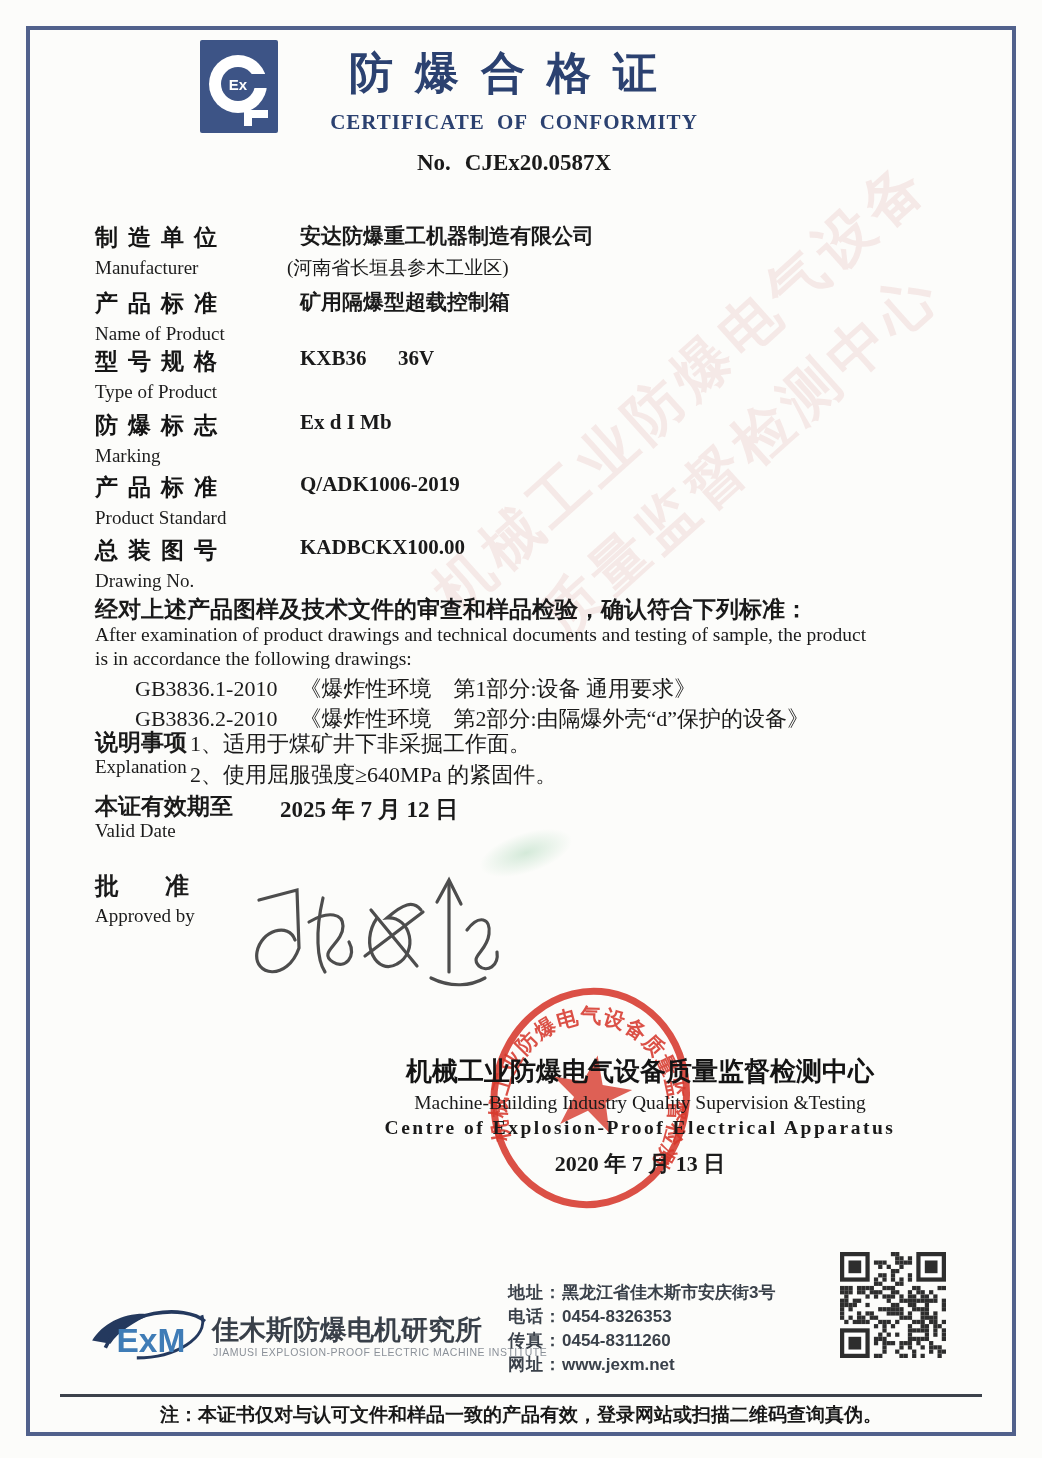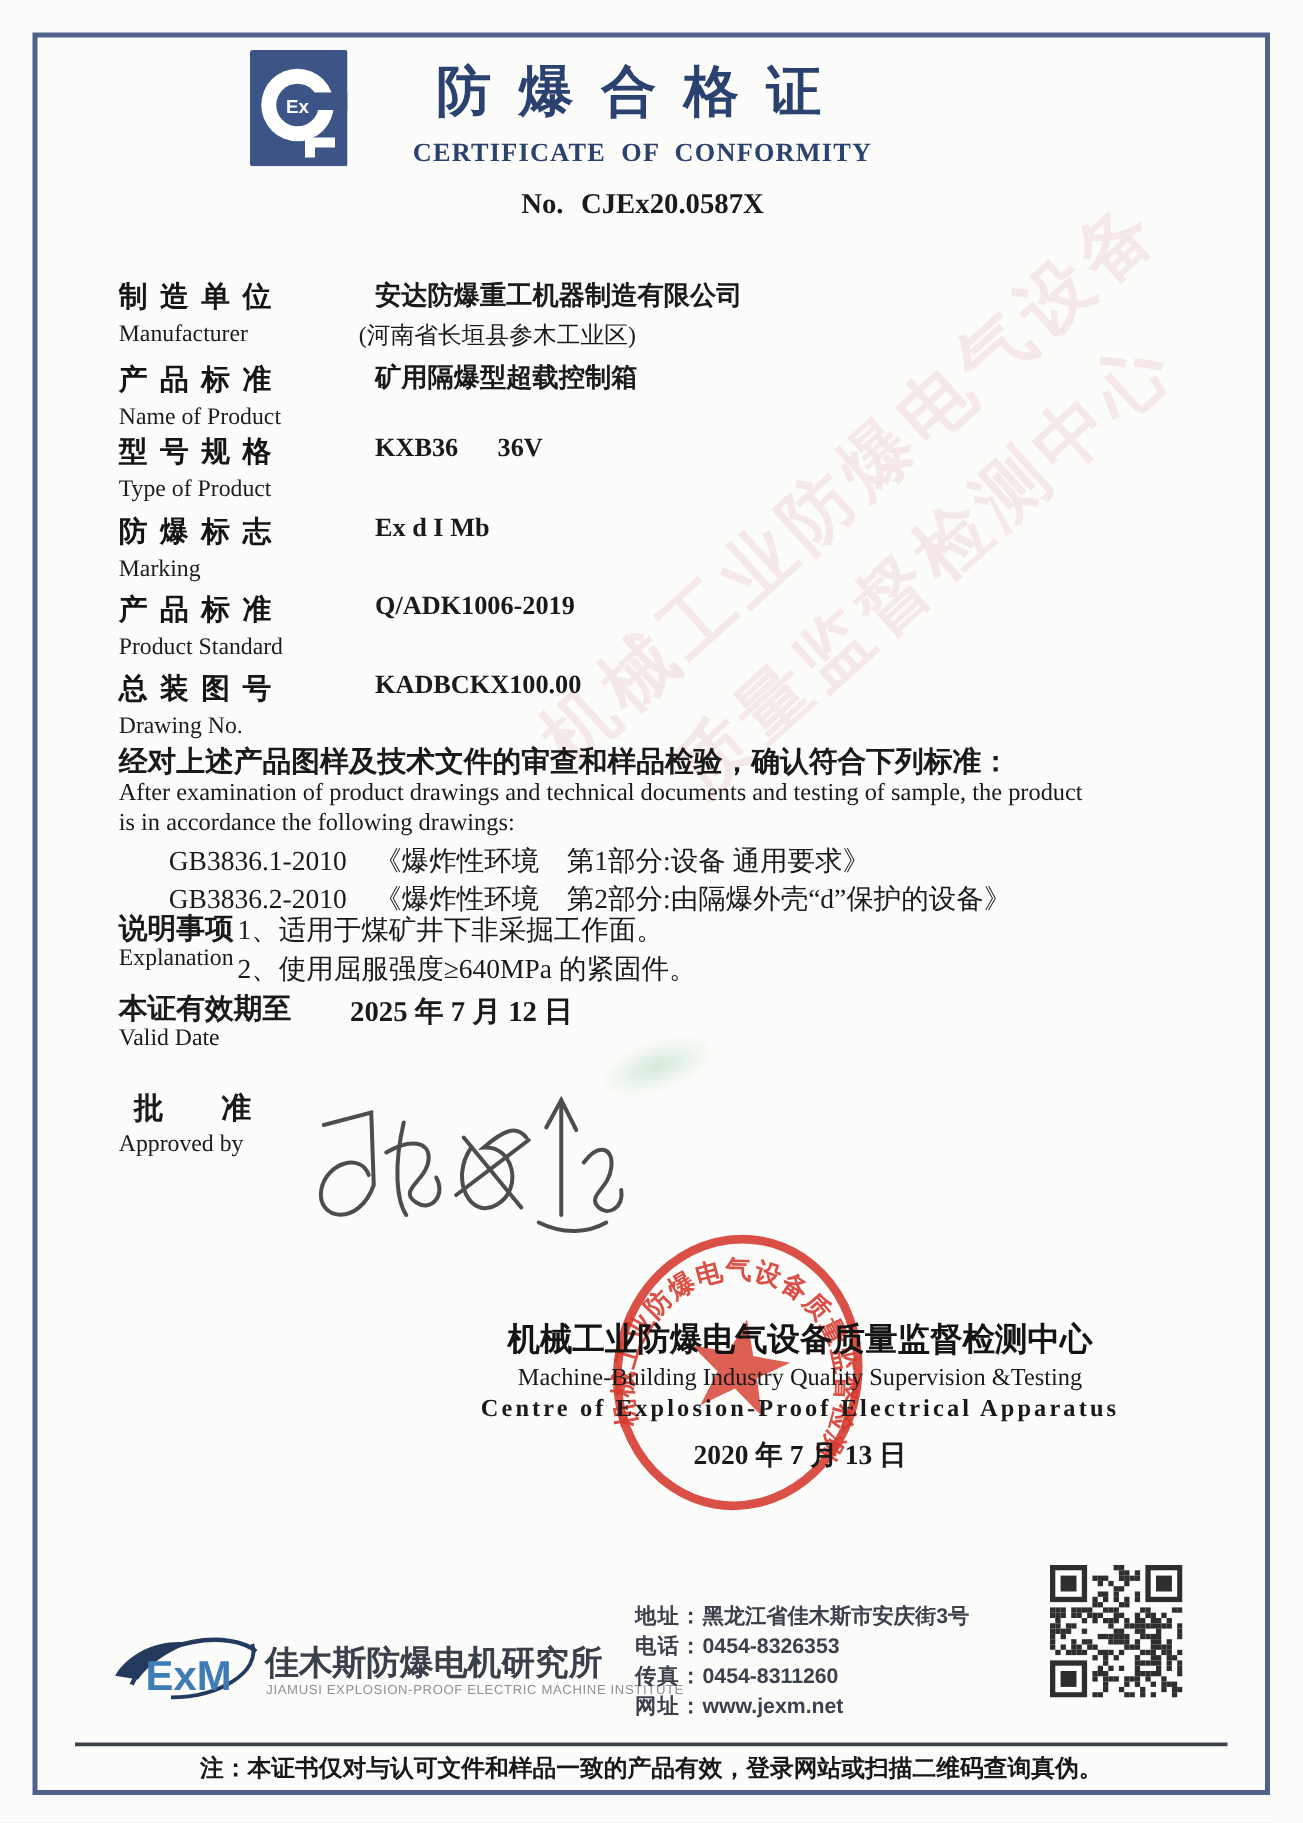--- a/index.html
+++ b/index.html
@@ -54,21 +54,21 @@
   .exp-item2{left:190px;top:760px;font-size:22px;font-weight:500;}
 
   
   .valid-lab-cn{left:95px;top:791px;font-family:"Liberation Sans","DejaVu Sans",sans-serif;
     font-size:23px;font-weight:700;}
   .valid-lab-en{left:95px;top:820px;font-size:19px;text-align:right;}
   .valid-val{left:280px;top:794px;font-size:23px;font-weight:600;}
 
   
   .appr-lab-cn{left:95px;top:870px;font-family:"Liberation Sans","DejaVu Sans",sans-serif;
-    font-size:24px;font-weight:700;letter-spacing:46px;margin-left:12px;}
+    font-size:24px;font-weight:700;letter-spacing:46px;}
   .appr-lab-en{left:95px;top:905px;font-size:19px;}
   .sig{left:245px;top:860px;}
 
   
   .issuer{left:315px;top:1056px;width:650px;text-align:center;z-index:3;}
   .issuer .cn{font-family:"Liberation Sans","DejaVu Sans",sans-serif;
     font-size:26px;font-weight:700;line-height:30px;color:#141414;}
   .issuer .en1{font-size:19.5px;font-weight:400;line-height:25px;margin-top:4px;}
   .issuer .en2{font-size:19.5px;font-weight:700;line-height:25px;letter-spacing:2.5px;}
   .issuer .date{font-size:22px;font-weight:600;margin-top:9px;}

